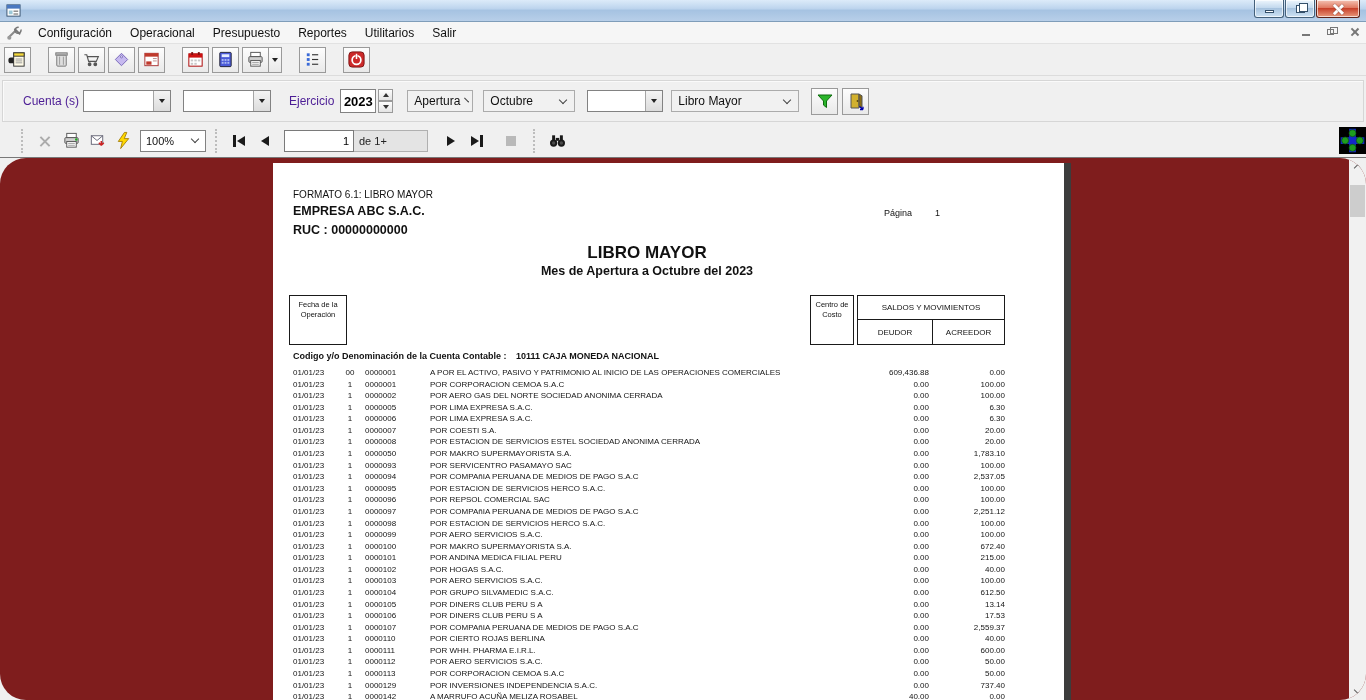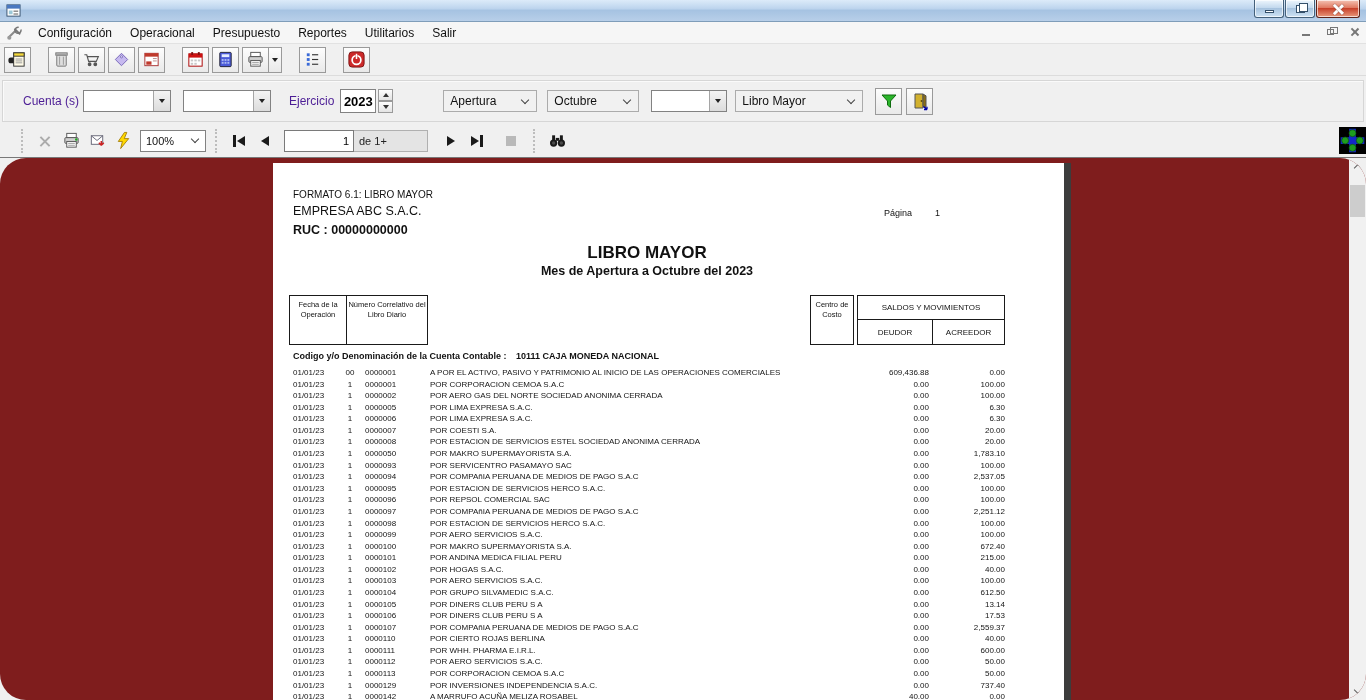--- a/index.html
+++ b/index.html
@@ -81,21 +81,21 @@
   .pagebox { width:70px; height:22px; background:#fff; border:1px solid #7a7a7a; font-size:11px; text-align:right; padding:4px 4px 0 0; }
   .oflabel { width:74px; height:22px; background:#e4e4e4; border:1px solid #b0b0b0; border-left:none; font-size:11px; padding:4px 0 0 5px; color:#222; }
   .stop-sq { width:10px; height:10px; background:#b9b9b9; }
   .viewer-logo { position:absolute; right:0; top:3px; width:27px; height:27px; }
 
   
   .reportarea { position:relative; height:542px; background:#7f1d1d; overflow:hidden;border-radius:26px; }
   .page { position:absolute; left:273px; top:5px; width:791px; height:537px; background:#fff; box-shadow:7px 0 0 #3c3c3c; }
   .page .abs { position:absolute; white-space:nowrap; color:#111; }
   .fmt { font-size:10px; }
-  .company { font-size:12.5px; font-weight:normal; }
+  .company { font-size:12.5px; font-weight:bold; }
   .ruc { font-size:12.5px; font-weight:bold; }
   .pagina { font-size:9px; }
   .rtitle { font-size:17px; font-weight:bold; text-align:center; width:716px; left:16px; }
   .rsub { font-size:12.5px; font-weight:bold; text-align:center; width:716px; left:16px; }
   .hbox { position:absolute; border:1px solid #1a1a1a; font-size:7.5px; text-align:center; color:#111; line-height:1.3; }
   .hbox .pad { padding-top:4px; display:block; }
   .acct { font-size:9px; font-weight:bold; }
   .rows { position:absolute; left:0; top:204px; width:791px; }
   .rrow { position:relative; height:11.58px; font-size:8px; color:#141414; }
   .rrow span { position:absolute; top:1px; white-space:nowrap; }
@@ -306,21 +306,21 @@
   <div class="yearbox">2023</div>
   <div class="spinner">
     <div class="spin-b">
         <i class="tri-up-t"></i>
       </div>
     <div class="spin-b">
         <i class="tri-dn-t"></i>
       </div>
   </div>
   <div style="width:14px;"></div>
-  <div class="modern-combo" style="width:94px;margin-left:36px;">
+  <div class="modern-combo" style="width:66px;">
     <span class="mc-text">Apertura</span>
     <i class="chev"></i>
   </div>
   <div style="width:10px;"></div>
   <div class="modern-combo" style="width:92px;">
     <span class="mc-text">Octubre</span>
     <i class="chev"></i>
   </div>
   <div style="width:12px;"></div>
   <div class="classic-combo" style="width:76px;">
@@ -438,23 +438,20 @@
     <span class="abs ruc" style="left:20px; top:60px;">RUC : 00000000000</span>
     <span class="abs pagina" style="left:611px; top:45px;">Página</span>
     <span class="abs pagina" style="left:662px; top:45px;">1</span>
 
     <span class="abs rtitle" style="top:80px;">LIBRO MAYOR</span>
     <span class="abs rsub" style="top:101px;">Mes de Apertura a Octubre del 2023</span>
 
     <div class="hbox" style="left:16px; top:132px; width:58px; height:50px;">
         <span class="pad">Fecha de la Operación</span>
       </div>
-    <div class="hbox" style="left:73px; top:132px; width:82px; height:50px;">
-        <span class="pad">Número Correlativo del Libro Diario</span>
-      </div>
     <div class="hbox" style="left:537px; top:132px; width:44px; height:50px;">
         <span class="pad">Centro de Costo</span>
       </div>
     <div class="hbox" style="left:584px; top:132px; width:148px; height:50px; border:none;">
       <div class="hbox" style="left:0; top:0; width:148px; height:25px; font-size:8px;">
           <span style="display:block; padding-top:7px;">SALDOS Y MOVIMIENTOS</span>
         </div>
       <div class="hbox" style="left:0; top:24px; width:76px; height:26px; font-size:8px;">
           <span style="display:block; padding-top:8px;">DEUDOR</span>
         </div>

